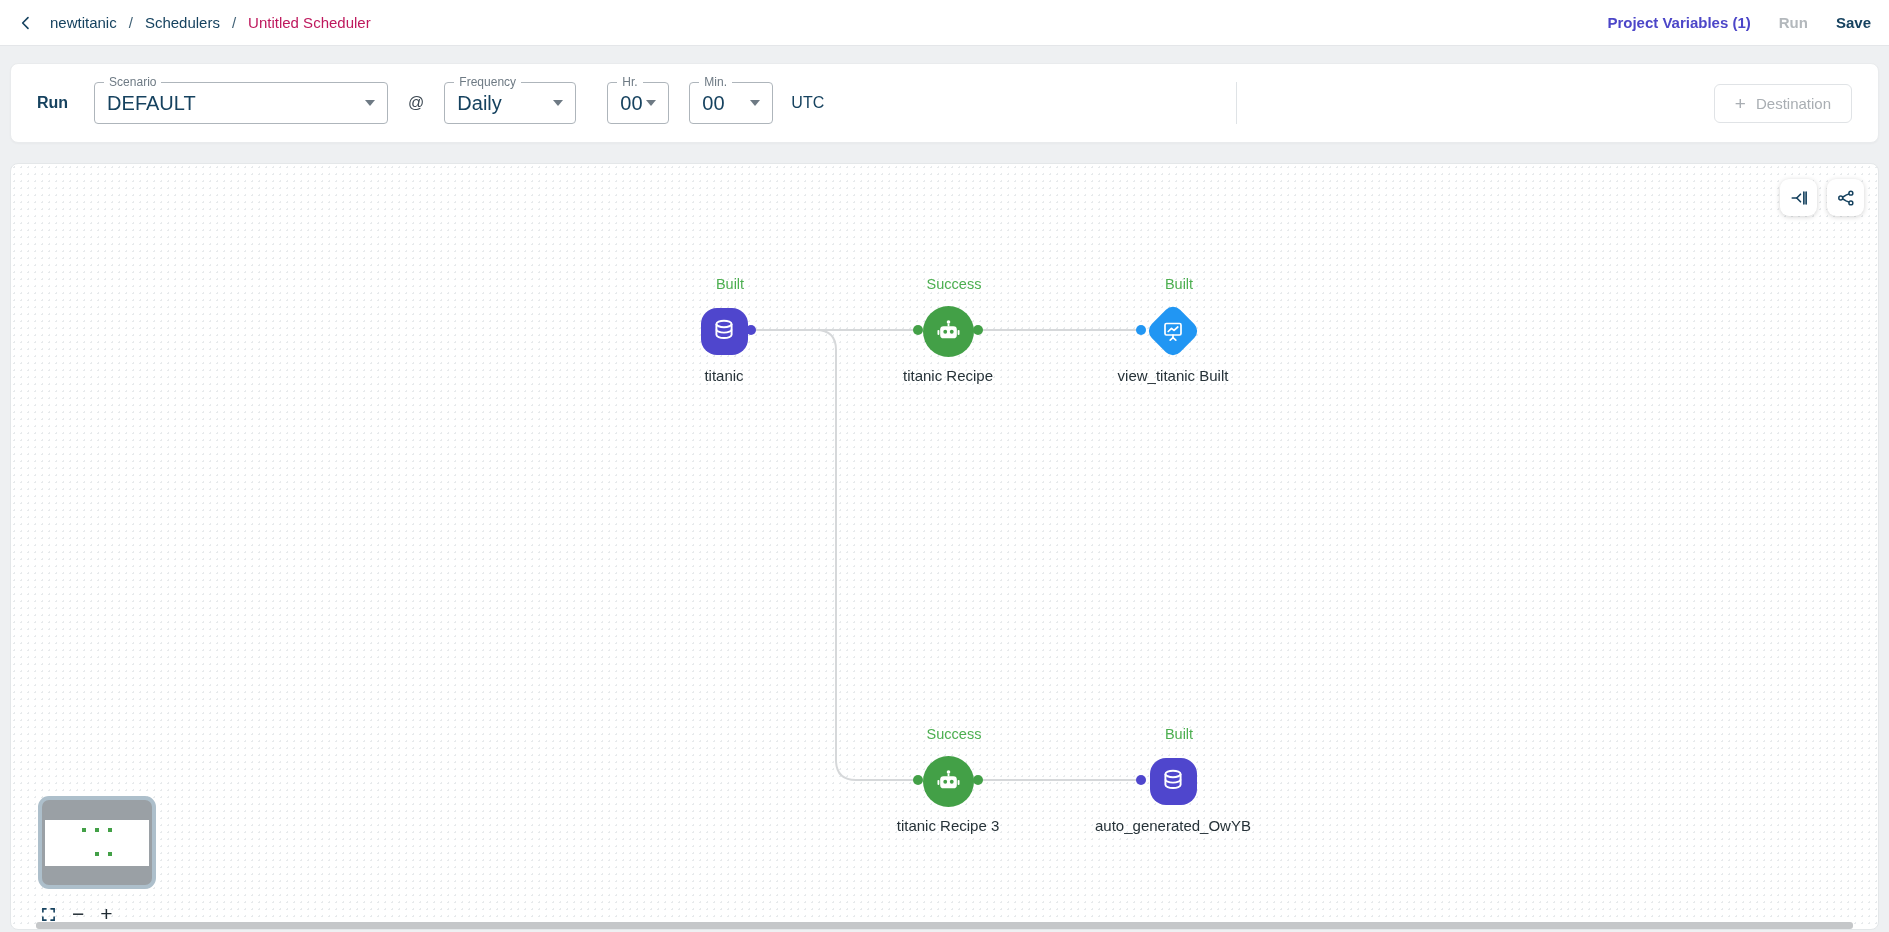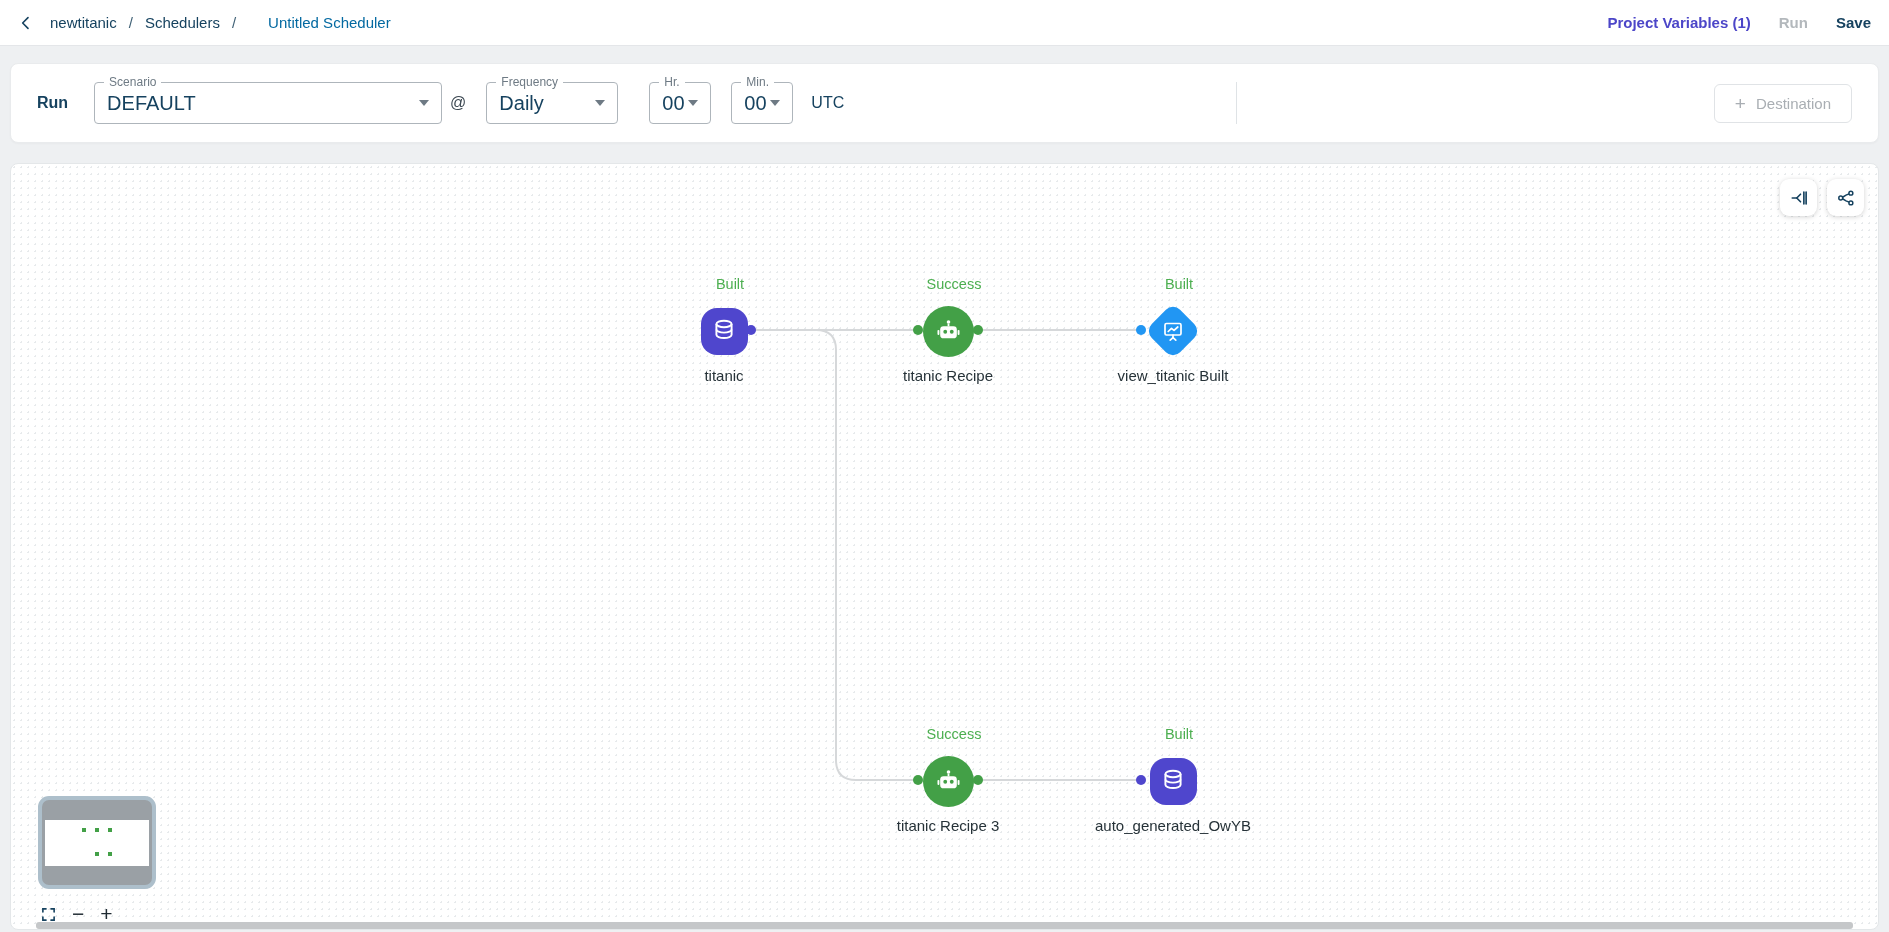--- a/index.html
+++ b/index.html
@@ -9,21 +9,21 @@
   
   .header {
     position:absolute; top:0; left:0; right:0; height:46px;
     background:#ffffff; border-bottom:1px solid #e4e6e9;
     display:flex; align-items:center; padding:12px 18px;
   }
   .back-btn { display:flex; align-items:center; margin-right:16px; cursor:pointer; }
   .crumbs { display:flex; align-items:center; gap:12px; font-size:15px; font-weight:500; color:#16425f; }
   .crumb { cursor:pointer; }
   .crumb-sep { color:#3f6075; font-weight:400; }
-  .crumb-current { color:#0369a1;margin-left:20px; }
+  .crumb-current { color:#be185d; }
   .header-right { margin-left:auto; display:flex; align-items:center; gap:28px; }
   .pv-btn { color:#4c46c8; font-size:15px; font-weight:700; cursor:pointer; }
   .run-top-btn { color:#b3b8bc; font-size:15px; font-weight:700; }
   .save-btn { color:#16425f; font-size:15px; font-weight:700; cursor:pointer; }
 
   
   .toolbar {
     position:absolute; left:10px; right:10px; top:63px; height:80px;
     background:#ffffff; border:1px solid #e9ebed; border-radius:8px;
     box-shadow:0 1px 2px rgba(0,0,0,0.03);
@@ -37,24 +37,24 @@
   .field-label {
     position:absolute; top:-8px; left:9px; background:#fff; padding:0 5px;
     font-size:12px; color:#6e7a84; line-height:14px;
   }
   .field-value { color:#16425f; font-size:20px; }
   .dd-arrow {
     margin-left:auto; width:0; height:0;
     border-left:5px solid transparent; border-right:5px solid transparent;
     border-top:6px solid #6e7a84;
   }
-  .f-scenario { width:348px; margin-right:8px; }
+  .f-scenario { width:294px; margin-right:20px; }
   .f-frequency { width:132px; margin-right:31px; }
   .f-hr { width:62px; margin-right:20px; }
-  .f-min { width:62px; margin-right:18px; }
+  .f-min { width:84px; margin-right:18px; }
   .at-sign { color:#3c4852; font-size:16px; margin-right:20px; }
   .tz { color:#16425f; font-size:16px; }
   .tb-divider { position:absolute; left:1225px; top:18px; bottom:18px; width:1px; background:#dfe3e6; }
   .dest-btn {
     margin-left:auto; display:flex; align-items:center; gap:10px;
     border:1px solid #e0e3e6; border-radius:6px; padding:10px 20px;
     color:#a9aeb3; font-size:15px; background:#fff;
   }
   .dest-plus { font-size:19px; line-height:15px; color:#a9aeb3; }
 

